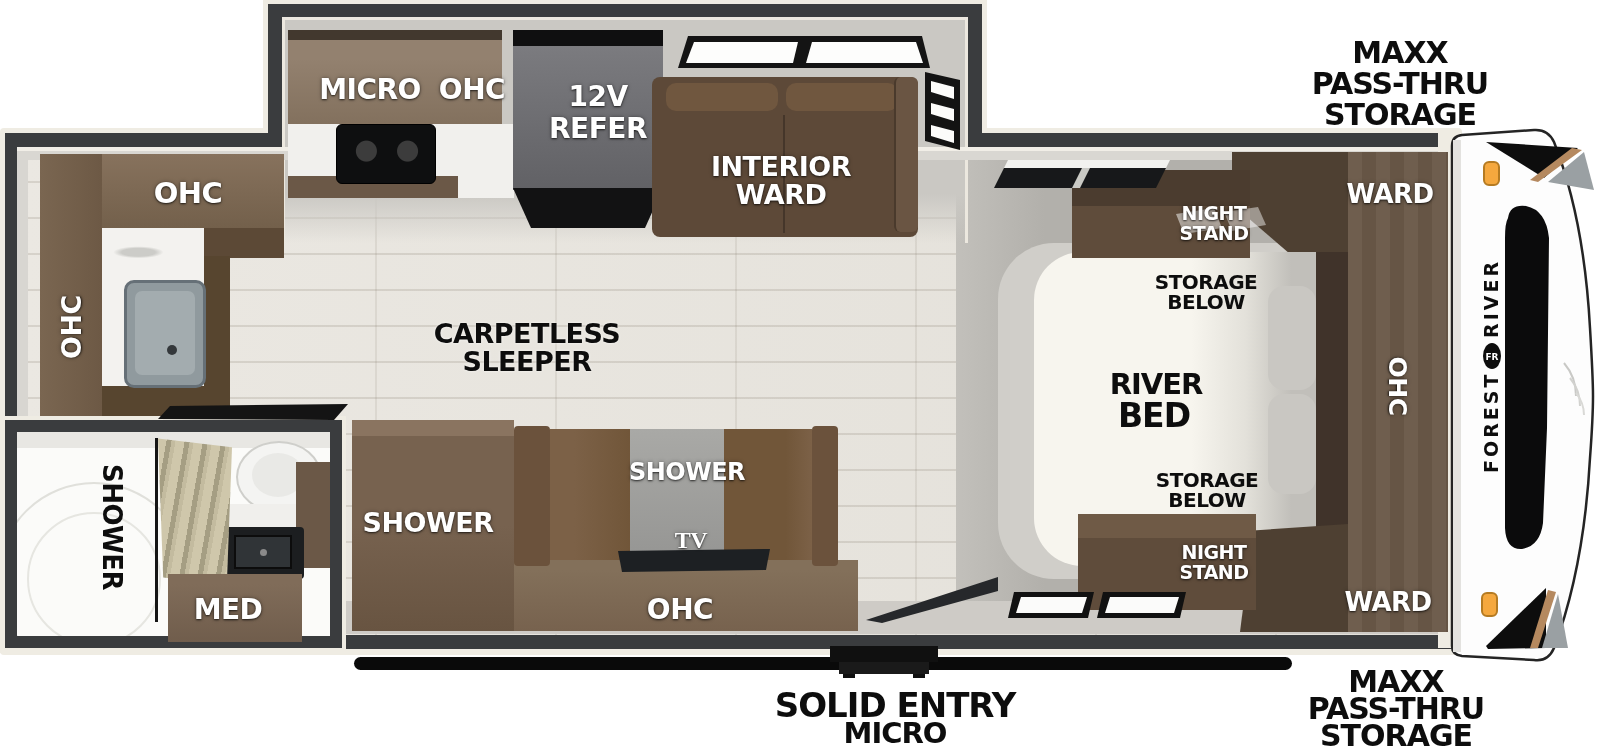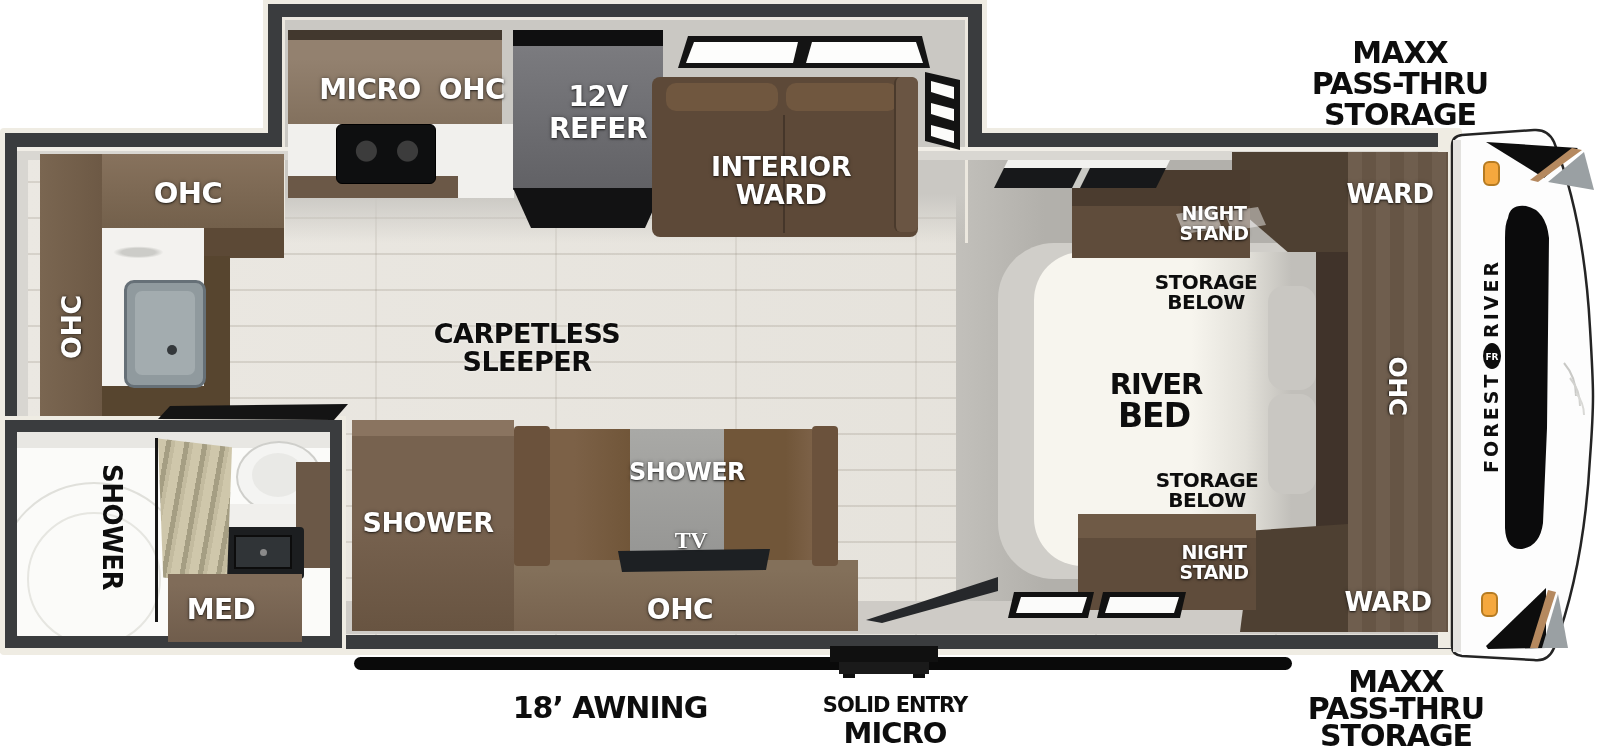--- a/index.html
+++ b/index.html
@@ -179,25 +179,24 @@
   <div class="lbl bl" style="left:1206px;top:282px;font-size:20px;letter-spacing:-.5px;">STORAGE</div>
   <div class="lbl bl" style="left:1206px;top:302px;font-size:20px;letter-spacing:-.5px;">BELOW</div>
   <div class="lbl bl" style="left:1207px;top:480px;font-size:20px;letter-spacing:-.5px;">STORAGE</div>
   <div class="lbl bl" style="left:1207px;top:500px;font-size:20px;letter-spacing:-.5px;">BELOW</div>
   <div class="lbl bl" style="left:1156px;top:384px;font-size:29px;">RIVER</div>
   <div class="lbl bl" style="left:1154px;top:415px;font-size:33px;">BED</div>
   <div class="lbl wl" style="left:1390px;top:194px;font-size:26px;">WARD</div>
   <div class="lbl wl" style="left:1388px;top:602px;font-size:26px;">WARD</div>
   <div class="lbl wl v90" style="left:1397px;top:386px;font-size:25px;">OHC</div>
   <div class="lbl bl v90" style="left:112px;top:527px;font-size:26px;letter-spacing:-.5px;">SHOWER</div>
-  <div class="lbl wl" style="left:221px;top:610px;font-size:28px;text-align:center;">MED</div>
+  <div class="lbl wl" style="left:228px;top:610px;font-size:28px;text-align:center;">MED</div>
 
   <div class="lbl bl" style="left:1400px;top:53px;font-size:30px;">MAXX</div>
   <div class="lbl bl" style="left:1400px;top:84px;font-size:30px;">PASS-THRU</div>
   <div class="lbl bl" style="left:1400px;top:115px;font-size:30px;">STORAGE</div>
   <div class="lbl bl" style="left:1396px;top:682px;font-size:30px;">MAXX</div>
   <div class="lbl bl" style="left:1396px;top:709px;font-size:30px;">PASS-THRU</div>
   <div class="lbl bl" style="left:1396px;top:736px;font-size:30px;">STORAGE</div>
-  <div class="lbl bl" style="left:610px;top:708px;font-size:30px;">18’ AWNING</div>
-  <div class="lbl bl" style="left:895px;top:705px;font-size:21px;">SOLID ENTRY</div>
+  <div class="lbl bl" style="left:895px;top:705px;font-size:34px;">SOLID ENTRY</div>
   <div class="lbl bl" style="left:895px;top:733px;font-size:29px;">MICRO</div>
 
 </div>
 
 </body></html>

